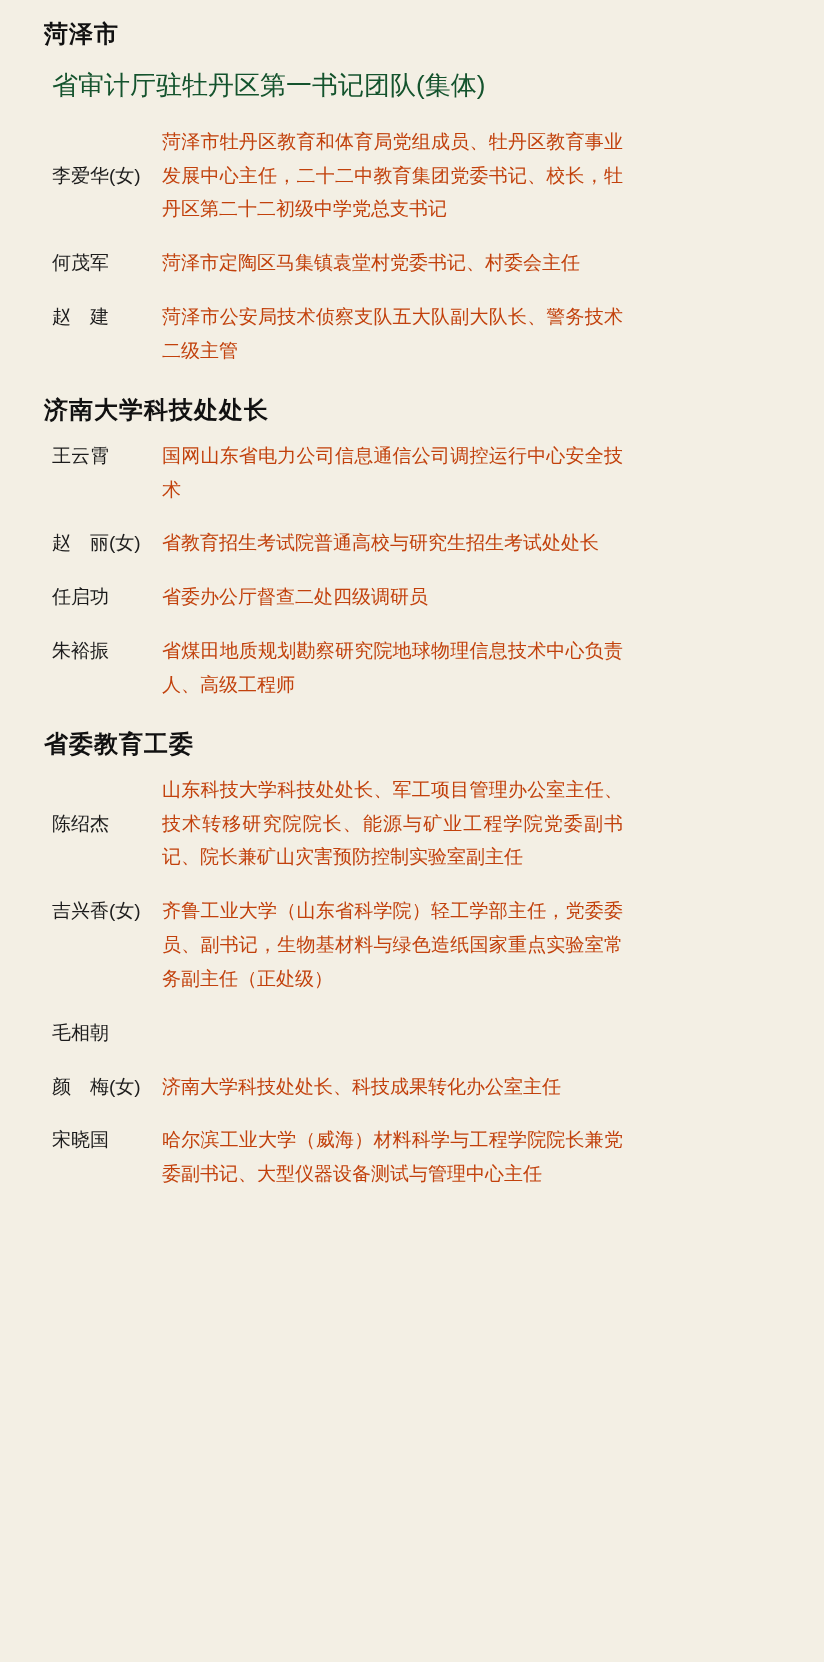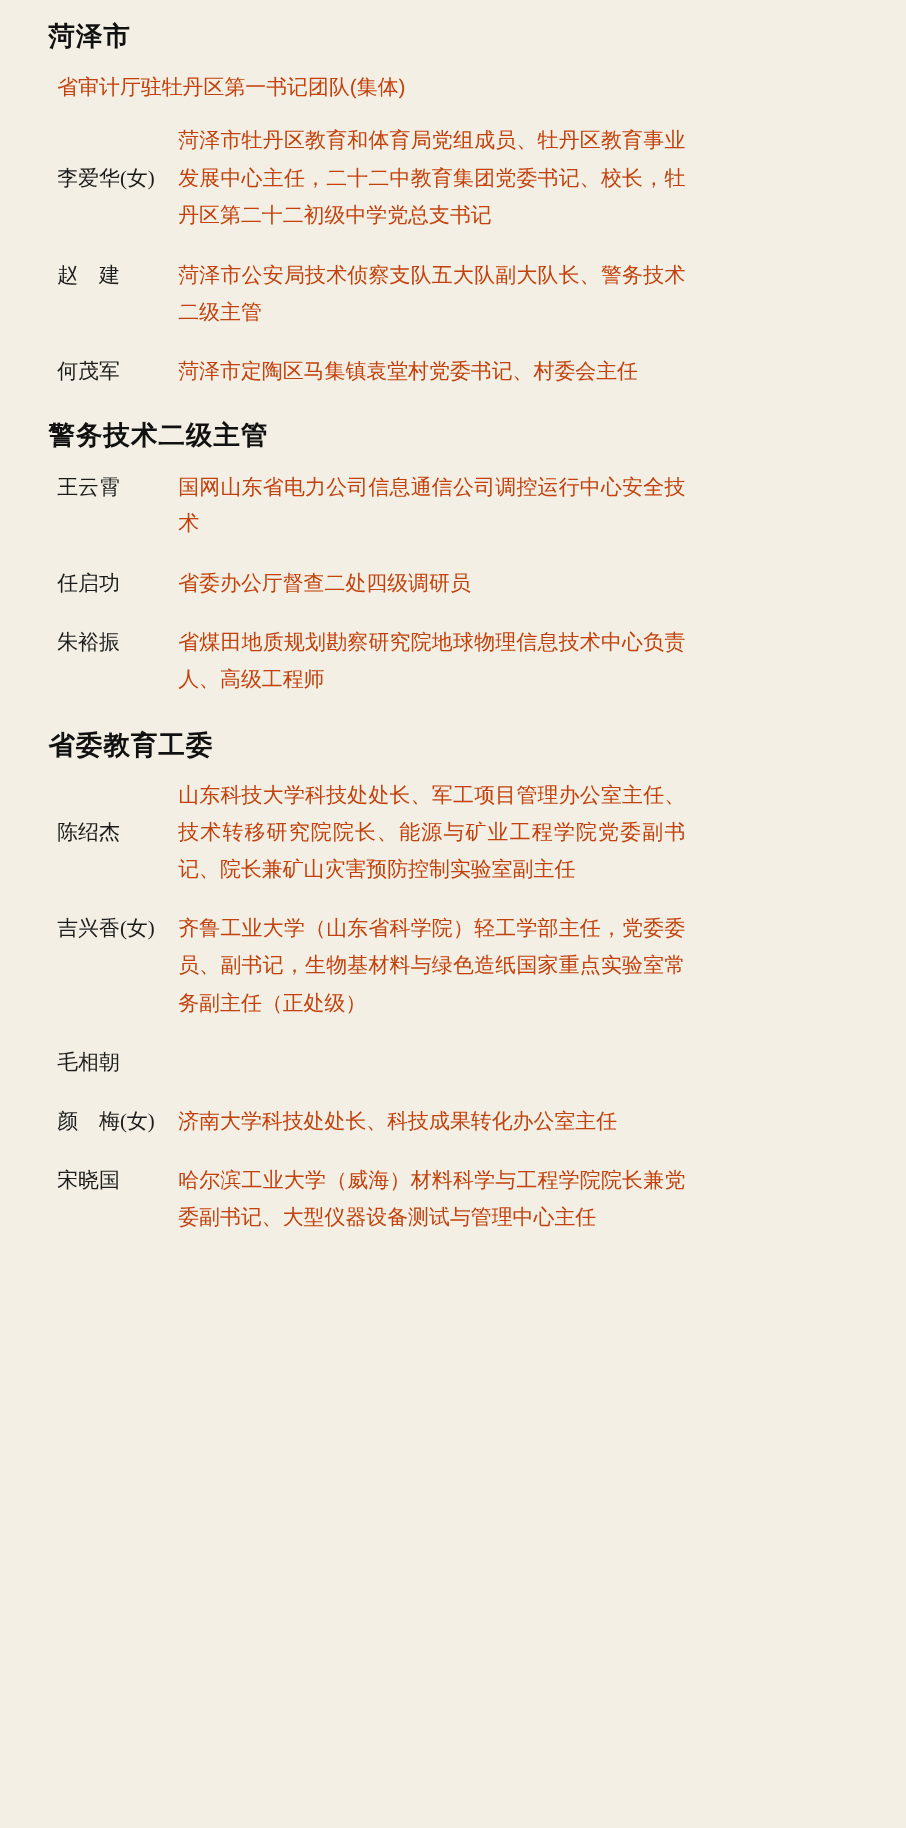--- a/index.html
+++ b/index.html
@@ -28,41 +28,40 @@
     font-weight: bold;
     letter-spacing: 1px;
     color: #111;
     margin: 26px 0 14px 0;
     line-height: 1.3;
   }
   .section:first-child .section-heading {
     margin-top: 0;
   }
   .plain-entry {
-    font-size: 19px;
+    font-size: 26px;
     line-height: 1.75;
-    color: #c2410c;
+    color: #14532d;
     margin: 4px 0 16px 0;
     padding-left: 8px;
   }
   .entry {
     display: flex;
     align-items: flex-start;
     margin-bottom: 20px;
   }
   .entry-name {
     flex: 0 0 118px;
     width: 118px;
     font-size: 19px;
     line-height: 1.78;
     color: #1c1c1c;
     white-space: pre;
     padding-left: 8px;
     box-sizing: border-box;
-    font-family: Liberation Serif, serif;
   }
   .entry-title {
     flex: 1 1 auto;
     font-size: 19px;
     line-height: 1.78;
     color: #c2410c;
     text-align: justify;
     text-justify: inter-ideograph;
     padding-right: 4px;
   }
@@ -79,38 +78,42 @@
     <div class="section-heading">菏泽市</div>
 
     <div class="plain-entry">省审计厅驻牡丹区第一书记团队(集体)</div>
 
     <div class="entry multiline">
       <div class="entry-name">李爱华(女)</div>
       <div class="entry-title">菏泽市牡丹区教育和体育局党组成员、牡丹区教育事业发展中心主任，二十二中教育集团党委书记、校长，牡丹区第二十二初级中学党总支书记</div>
     </div>
 
     <div class="entry">
-      <div class="entry-name">赵　建</div>
-      <div class="entry-title">菏泽市公安局技术侦察支队五大队副大队长、警务技术二级主管</div>
+      <div class="entry-name">何茂军</div>
+      <div class="entry-title">菏泽市定陶区马集镇袁堂村党委书记、村委会主任</div>
     </div>
 
     <div class="entry">
-      <div class="entry-name">何茂军</div>
-      <div class="entry-title">菏泽市定陶区马集镇袁堂村党委书记、村委会主任</div>
+      <div class="entry-name">赵　建</div>
+      <div class="entry-title">菏泽市公安局技术侦察支队五大队副大队长、警务技术二级主管</div>
     </div>
   </div>
 
   <div class="section">
-    <div class="section-heading">警务技术二级主管</div>
+    <div class="section-heading">济南大学科技处处长</div>
 
     <div class="entry">
       <div class="entry-name">王云霄</div>
       <div class="entry-title">国网山东省电力公司信息通信公司调控运行中心安全技术</div>
     </div>
 
+    <div class="entry">
+      <div class="entry-name">赵　丽(女)</div>
+      <div class="entry-title">省教育招生考试院普通高校与研究生招生考试处处长</div>
+    </div>
 
 
     <div class="entry">
       <div class="entry-name">任启功</div>
       <div class="entry-title">省委办公厅督查二处四级调研员</div>
     </div>
 
     <div class="entry">
       <div class="entry-name">朱裕振</div>
       <div class="entry-title">省煤田地质规划勘察研究院地球物理信息技术中心负责人、高级工程师</div>

